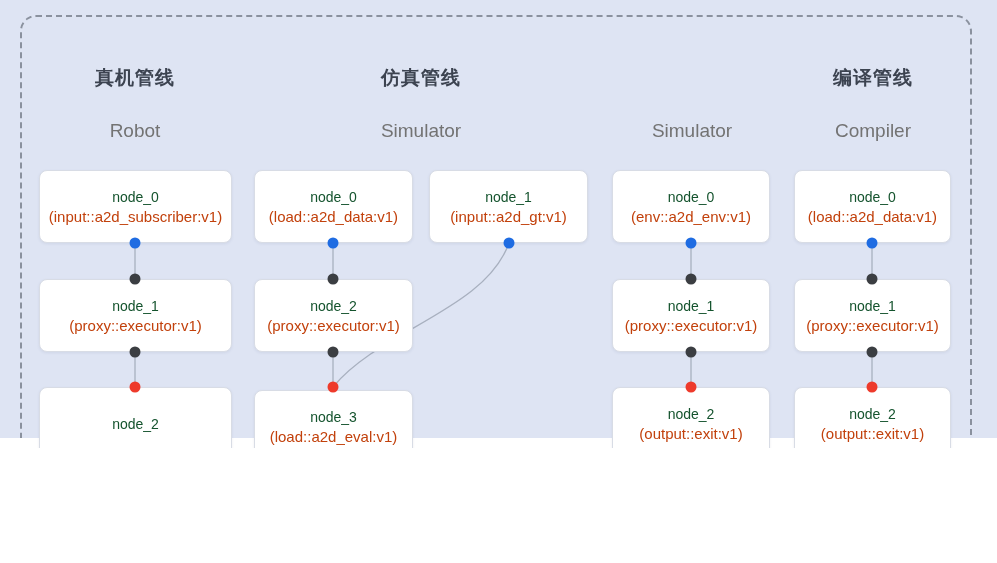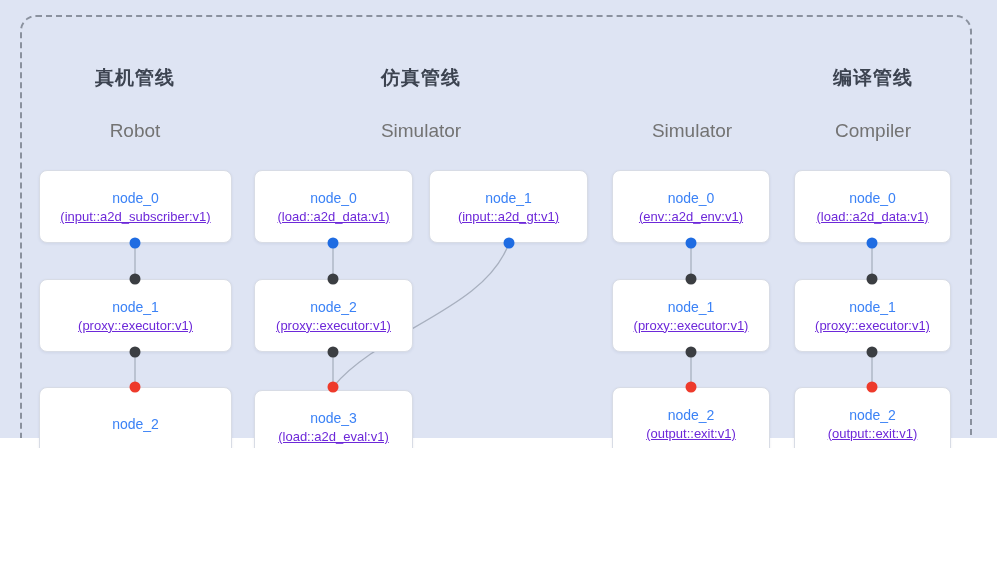--- a/index.html
+++ b/index.html
@@ -30,22 +30,22 @@
   .node{
     position:absolute;z-index:2;height:73px;
     background:#ffffff;
     border:1px solid #d8dce5;
     border-radius:8px;
     box-shadow:0 1px 3px rgba(40,55,100,0.08);
     display:flex;flex-direction:column;align-items:center;justify-content:center;
     gap:3px;
     box-sizing:border-box;
   }
-  .nl{font-size:14px;color:#3b82f6;}
-  .nt{font-size:13px;color:#6d28d9;text-decoration:underline;}
+  .nl{font-size:14px;color:#14532d;}
+  .nt{font-size:15px;color:#c2410c;}
 
   
   .b-r0{left:39px; top:170px;width:193px;}
   .b-r1{left:39px; top:279px;width:193px;}
   .b-r2{left:39px; top:387px;width:193px;}
   .b-e0{left:254px;top:170px;width:159px;}
   .b-e1{left:429px;top:170px;width:159px;}
   .b-e2{left:254px;top:279px;width:159px;}
   .b-e3{left:254px;top:390px;width:159px;}
   .b-s0{left:612px;top:170px;width:158px;}

